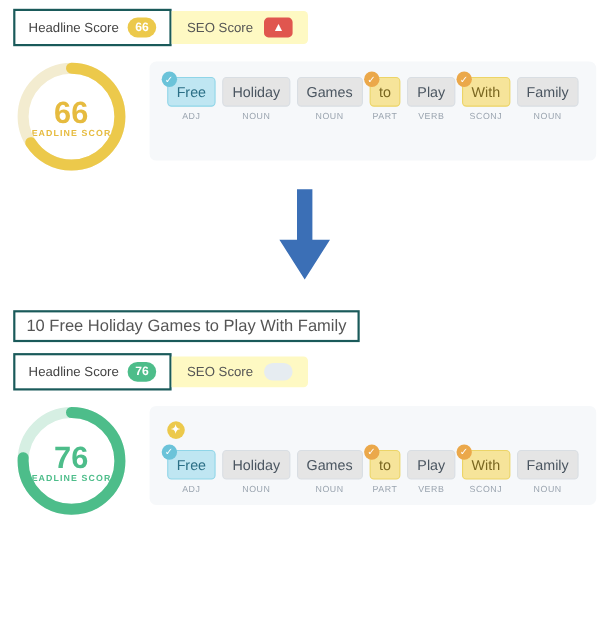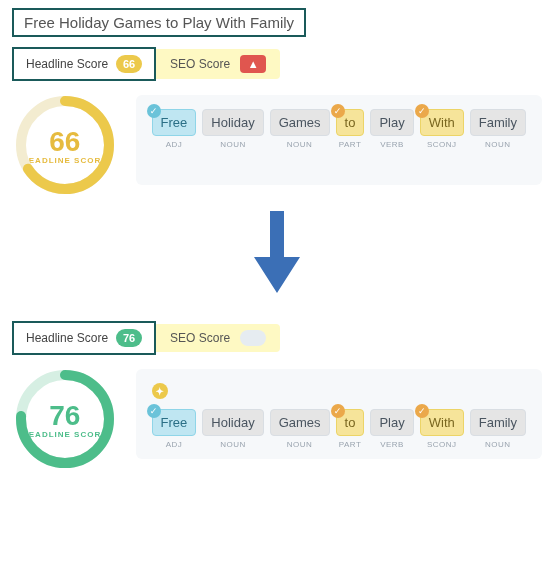--- a/index.html
+++ b/index.html
@@ -43,21 +43,20 @@
   .badge-dot { position:absolute; top:-6px; left:-6px; width:14px; height:14px; border-radius:50%; display:flex; align-items:center; justify-content:center; font-size:9px; color:#fff;}
   .dot-blue { background:#6bc3d9; }
   .dot-orange { background:#eba84a; }
   .arrow-wrap { display:flex; justify-content:center; padding: 10px 0 18px 0;}
   .arrow-svg { width:54px; height:86px; }
 </style>
 </head>
 <body>
 
 <div class="panel">
-  <div class="headline-box">Free Holiday Games to Play With Family</div>
 
   <div class="tabs-row">
     <div class="tabs-boxed">
       <div class="tab">
         <span>Headline Score</span>
         <span class="score-pill pill-yellow">66</span>
       </div>
     </div>
     <div class="tab-plain">
       <span>SEO Score</span>
@@ -111,20 +110,21 @@
   </div>
 </div>
 
 <div class="arrow-wrap">
   <svg class="arrow-svg" viewBox="0 0 54 86">
     <path d="M20 2 H34 V48 H50 L27 84 L4 48 H20 Z" fill="#3b6fb6"></path>
   </svg>
 </div>
 
 <div class="panel">
+  <div class="headline-box">10 Free Holiday Games to Play With Family</div>
 
   <div class="tabs-row">
     <div class="tabs-boxed">
       <div class="tab">
         <span>Headline Score</span>
         <span class="score-pill pill-green">76</span>
       </div>
     </div>
     <div class="tab-plain">
       <span>SEO Score</span>

